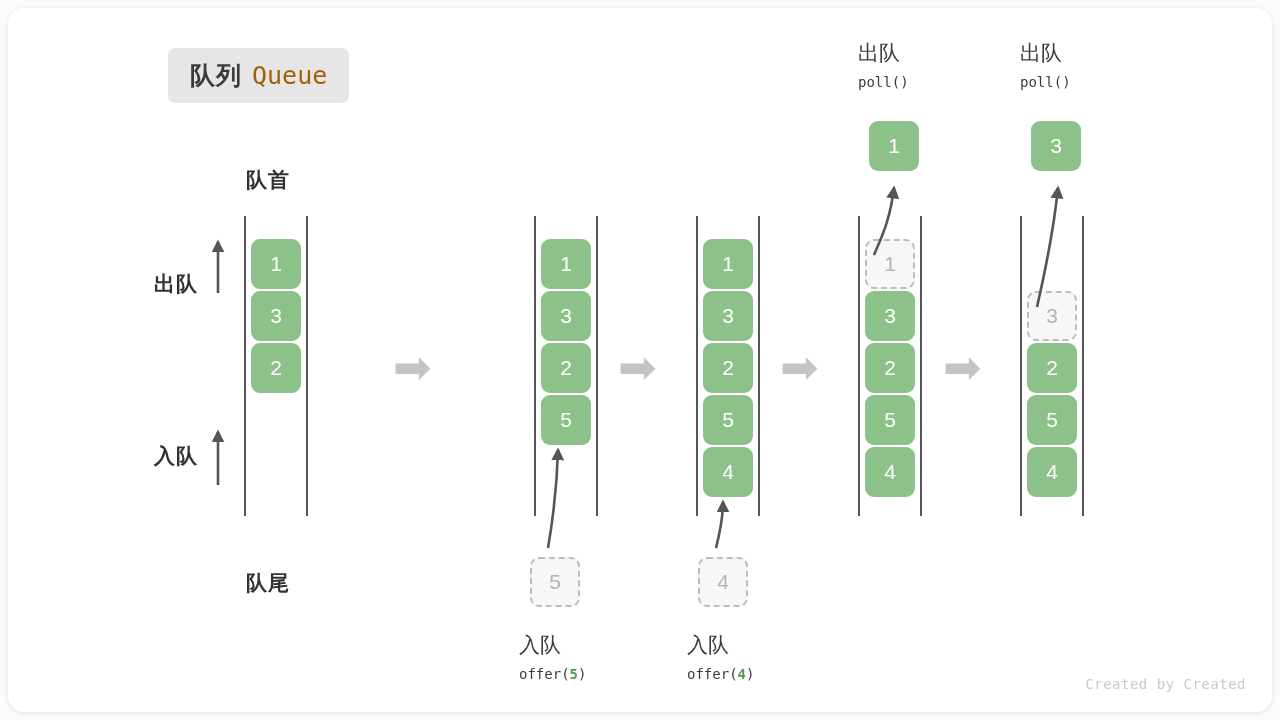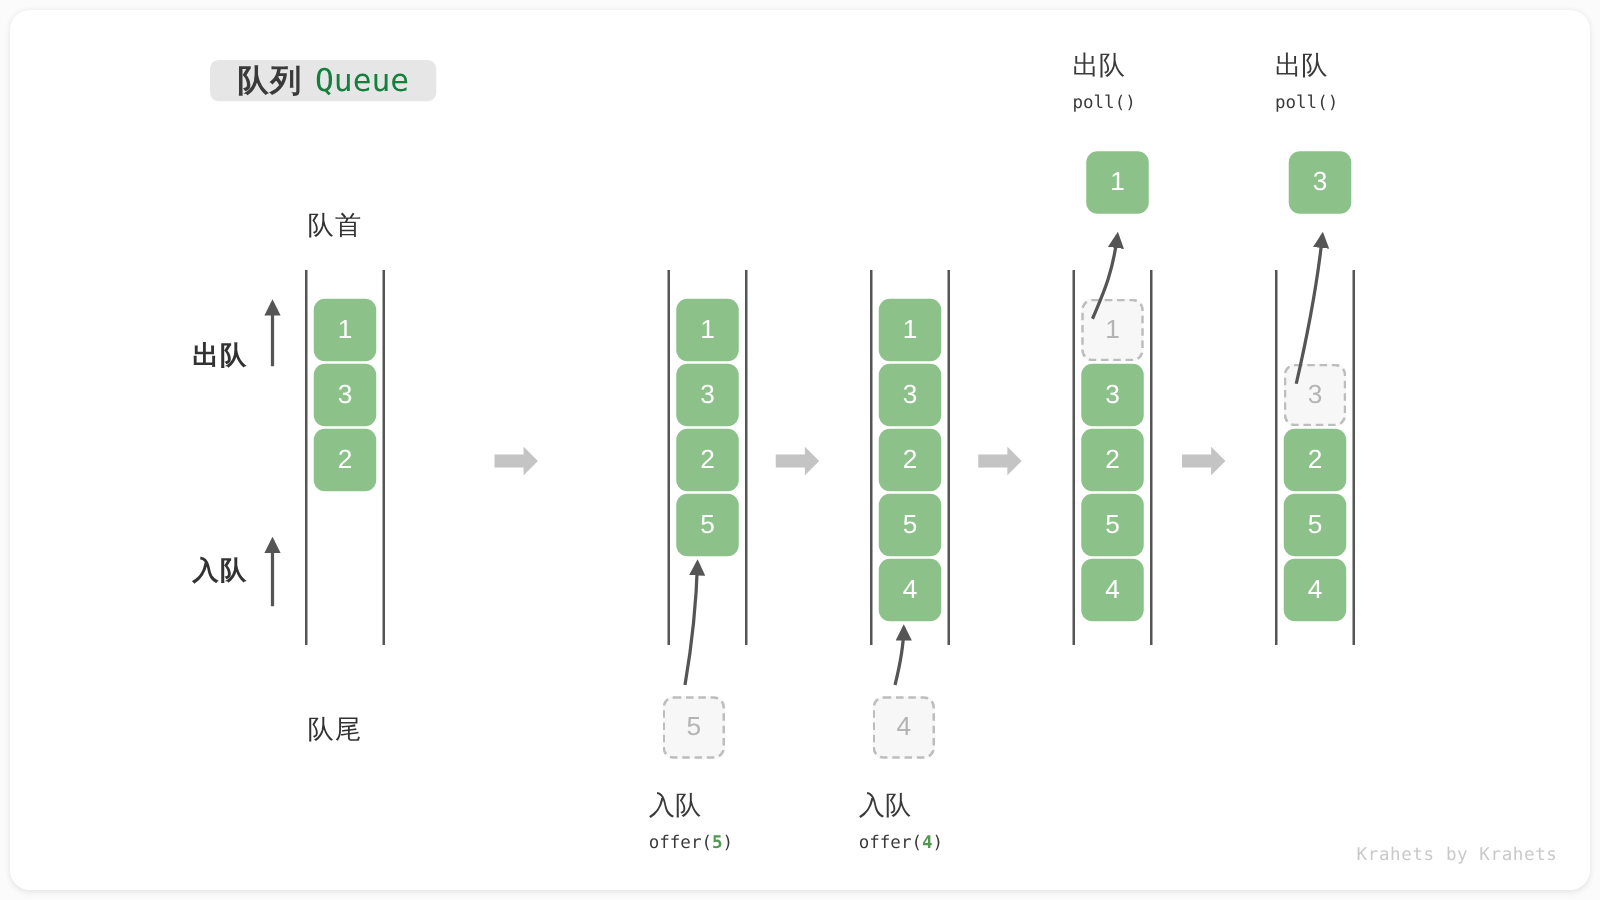--- a/index.html
+++ b/index.html
@@ -23,43 +23,43 @@
     border-radius: 16px;
     box-shadow: 0 1px 5px rgba(0,0,0,0.10);
     overflow: hidden;
   }
   .abs { position: absolute; }
 
   
   #title-badge {
     left: 160px;
     top: 40px;
-    padding: 0 22px;
+    padding: 11px 22px;
     background: #e6e6e6;
     border-radius: 7px;
     display: flex;
     align-items: baseline;
     gap: 10px;
   }
   #title-badge .cn {
     font-size: 25px;
     font-weight: bold;
     color: #3a3a3a;
     letter-spacing: 1px;
   }
   #title-badge .en {
     font-size: 25px;
-    color: #15803d;
+    color: #a16207;
     font-family: "DejaVu Sans Mono", "Liberation Mono", monospace;
   }
 
   
   .head-label {
     font-size: 21px;
-    font-weight: normal;
+    font-weight: bold;
     color: #323232;
     letter-spacing: 1px;
     white-space: nowrap;
   }
   .side-label {
     font-size: 21px;
     font-weight: bold;
     color: #323232;
     letter-spacing: 1px;
     white-space: nowrap;
@@ -252,15 +252,15 @@
 
     <g>
       <path d="M 866 247 C 874 228, 882 212, 886 180" fill="none" stroke="#555555" stroke-width="2.6" marker-end="url(#ah)"></path>
     </g>
 
     <g>
       <path d="M 1029 299 C 1038 260, 1046 218, 1050 180" fill="none" stroke="#555555" stroke-width="2.6" marker-end="url(#ah)"></path>
     </g>
   </svg>
 
-  <div class="abs" id="credit">Krahets by Krahets</div>
+  <div class="abs" id="credit">Created by Created</div>
 
 </div>
 
 </body></html>

